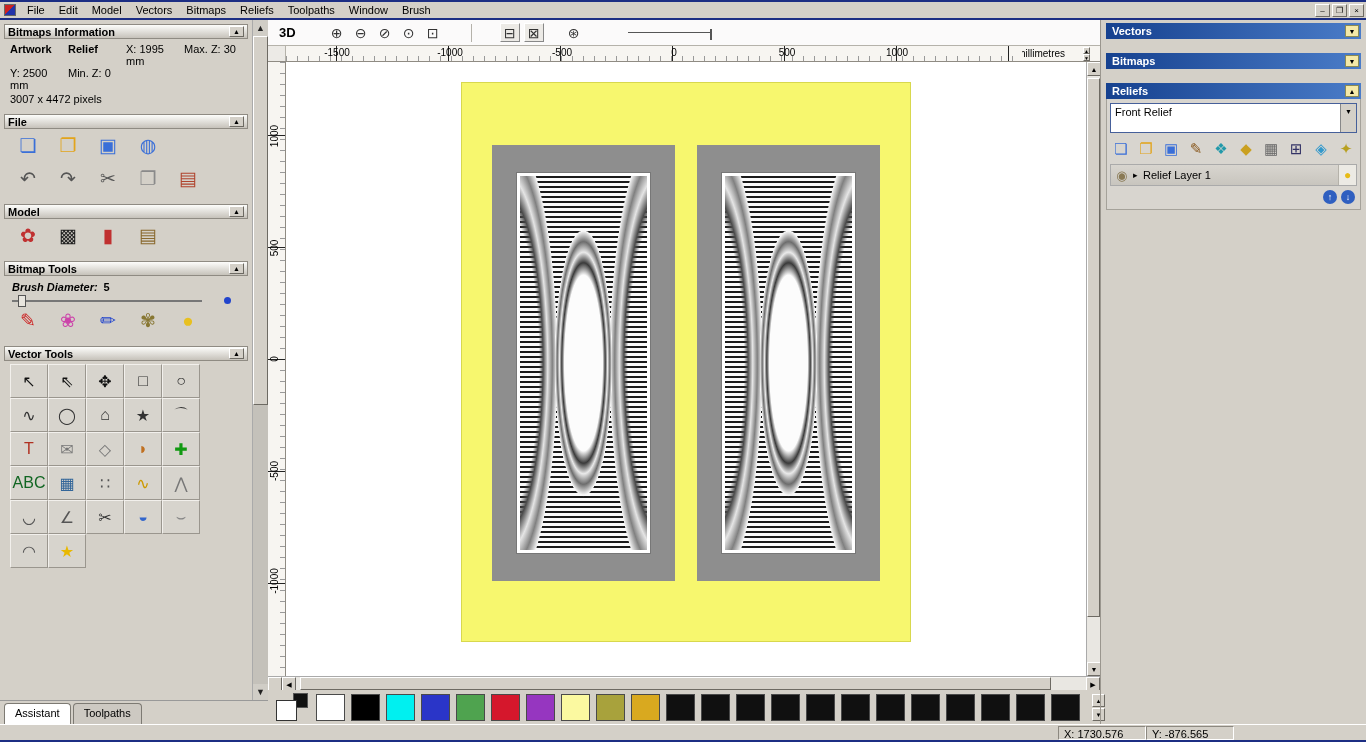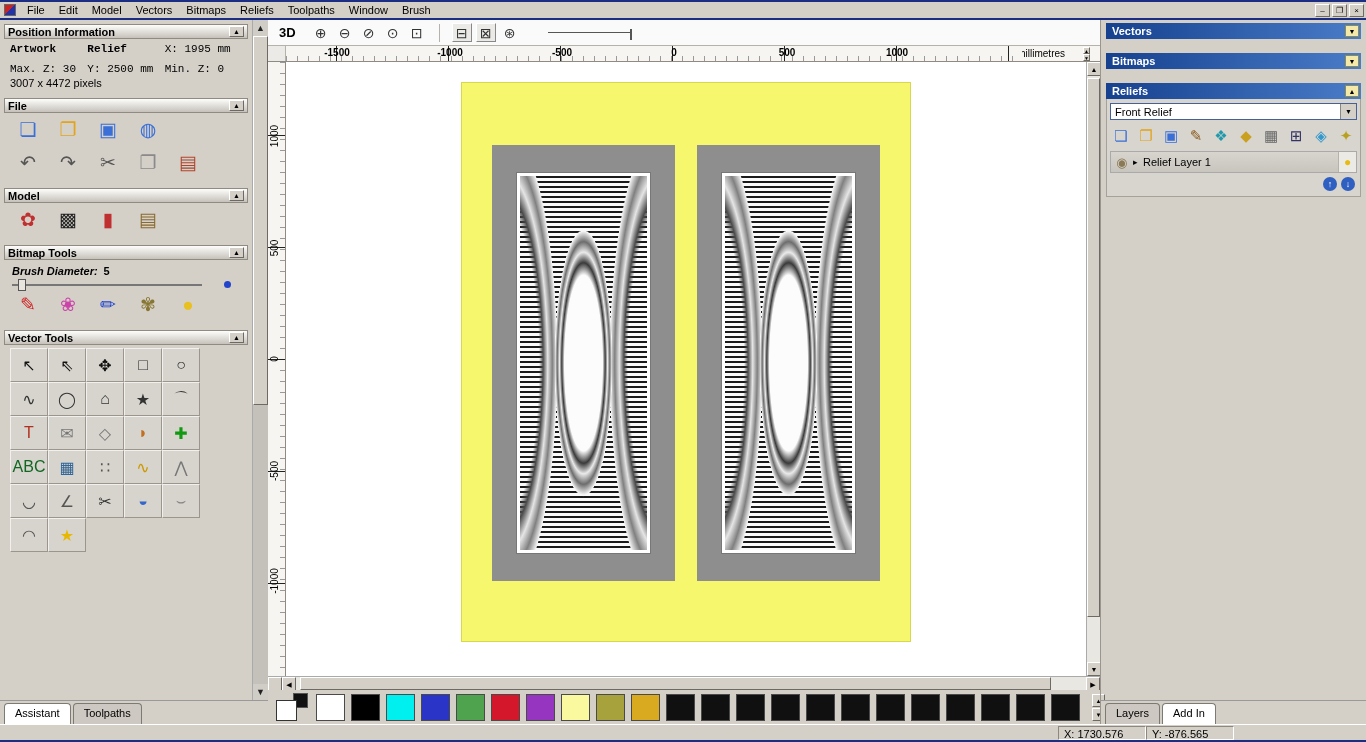--- a/index.html
+++ b/index.html
@@ -16,21 +16,21 @@
   .main{display:flex;height:704px;}
   .left-region{width:268px;display:flex;flex-direction:column;}
   .left-body{flex:1;display:flex;overflow:hidden;}
   .assistant-panel{width:252px;padding:4px 4px 0 4px;overflow:hidden;}
   .center-region{flex:1;display:flex;flex-direction:column;min-width:0;}
   .right-region{width:266px;display:flex;flex-direction:column;border-left:1px solid #9a968e;}
   
   .section{margin-bottom:9px;}
   .sec-h{display:flex;align-items:center;justify-content:space-between;height:15px;padding:0 3px;font-weight:bold;background:linear-gradient(#fdfdfb,#c6c2ba);border:1px solid #8f8b83;}
   .sec-btn{width:15px;height:11px;font-size:7px;line-height:10px;text-align:center;background:#d4d0c8;border:1px solid;border-color:#fff #6d6a63 #6d6a63 #fff;}
-  .proj-grid{display:grid;grid-template-columns:1fr 1fr 1fr;padding:4px 6px 0 6px;row-gap:8px;font-family:Liberation Mono, monospace;}
+  .proj-grid{display:grid;grid-template-columns:1fr 1fr 1fr 1fr;padding:4px 6px 0 6px;row-gap:0;}
   .b{font-weight:bold;}
   .px-line{padding:2px 6px 0 6px;}
   .icon-row{display:flex;align-items:center;gap:16px;padding:5px 12px;font-size:19px;}
   .icon-row div{width:24px;text-align:center;}
   .brush-row{display:flex;gap:6px;padding:5px 8px 0 8px;font-style:italic;font-weight:bold;}
   .brush-val{font-style:normal;}
   .slider-row{display:flex;align-items:center;padding:4px 8px 0 8px;gap:8px;}
   .slider-track{position:relative;width:190px;height:2px;background:#777;}
   .slider-handle{position:absolute;left:6px;top:-5px;width:8px;height:12px;background:#e8e5de;border:1px solid #555;}
   .blue-dot{width:7px;height:7px;background:#2244cc;border-radius:50%;margin-left:14px;}
@@ -41,37 +41,37 @@
   
   .assist-sb{width:16px;display:flex;flex-direction:column;align-items:center;background:#d0cdc6;border-left:1px solid #aaa;}
   .sb-arrow{width:100%;height:16px;font-size:9px;text-align:center;line-height:16px;color:#222;}
   .assist-sb .sb-track{flex:1;width:100%;position:relative;background:#c4c1ba;}
   .assist-sb .sb-thumb{position:absolute;top:0;left:0;right:0;height:57%;background:#d4d0c8;border:1px solid;border-color:#fff #6d6a63 #6d6a63 #fff;}
   
   .tabs-row{height:24px;display:flex;align-items:flex-end;gap:2px;padding-left:4px;background:#d4d0c8;border-top:1px solid #999;}
   .tab{height:21px;padding:3px 10px 0 10px;border:1px solid #7d7a73;border-bottom:none;border-radius:4px 4px 0 0;background:#cdc9c2;}
   .tab.active{background:#fff;margin-top:18px;}
   
-  .canvas-toolbar{height:26px;display:flex;align-items:center;gap:4px;background:#fbfafa;border-bottom:1px solid #b5b2aa;padding:0 6px;}
+  .canvas-toolbar{height:26px;display:flex;align-items:center;gap:20px;background:#fbfafa;border-bottom:1px solid #b5b2aa;padding:0 6px;}
   .tb-3d{font-weight:bold;font-size:13px;padding:1px 5px;margin-right:6px;}
   .tb-icons{display:flex;gap:4px;}
   .tb-icon{width:20px;height:19px;display:flex;align-items:center;justify-content:center;font-size:14px;color:#333;}
   .tb-sep{width:1px;height:18px;background:#b5b2aa;margin:0 8px;}
   .tb-boxed .tb-icon{border:1px solid;border-color:#fff #888 #888 #fff;background:#eceae6;}
   .tb-slider{position:relative;width:84px;height:14px;margin-left:24px;}
   .tb-slider-line{position:absolute;left:0;right:0;top:6px;height:1px;background:#555;}
   .tb-slider-handle{position:absolute;right:0;top:3px;width:2px;height:11px;background:#555;}
   
   .ruler-row{height:16px;display:flex;background:#f7f5f1;border-bottom:1px solid #8f8b83;}
   .ruler-corner{width:18px;border-right:1px solid #b5b2aa;background:#eceae6;}
   .ruler-h{position:relative;flex:1;background-color:#f7f5f1;
     background-image:
       repeating-linear-gradient(90deg, transparent 0 50px, #222 50px 51px, transparent 51px 112px),
       repeating-linear-gradient(90deg, #999 0 1px, transparent 1px 11px);
-    background-size:100% 16px,100% 5px;background-position:left bottom,left bottom;background-repeat:no-repeat;font-weight:bold;}
+    background-size:100% 16px,100% 5px;background-position:left bottom,left bottom;background-repeat:no-repeat;}
   .ruler-h span{position:absolute;top:1px;transform:translateX(-50%);font-size:10px;}
   .units-box{width:78px;display:flex;align-items:center;justify-content:flex-end;gap:18px;padding-right:10px;font-size:10px;background:#f7f5f1;}
   .spinner{display:flex;flex-direction:column;width:11px;}
   .spinner div{height:7px;font-size:5px;line-height:7px;text-align:center;background:#d4d0c8;border:1px solid;border-color:#fff #6d6a63 #6d6a63 #fff;}
   .canvas-band{flex:1;display:flex;min-height:0;}
   .ruler-v{position:relative;width:18px;background-color:#f7f5f1;border-right:1px solid #8f8b83;
     background-image:
       repeating-linear-gradient(180deg, transparent 0 73px, #222 73px 74px, transparent 74px 112px),
       repeating-linear-gradient(180deg, #999 0 1px, transparent 1px 11px);
     background-size:18px 100%,5px 100%;background-position:right top,right top;background-repeat:no-repeat;}
@@ -105,21 +105,21 @@
   .swatch{width:29px;height:27px;border:1px solid #4a4a4a;flex:none;}
   .palette-row .spacer{flex:1;}
   .pal-scroll{display:flex;flex-direction:column;gap:1px;}
   .pal-scroll div{width:13px;height:13px;font-size:6px;line-height:12px;text-align:center;background:#d4d0c8;border:1px solid;border-color:#fff #6d6a63 #6d6a63 #fff;}
   
   .right-body{flex:1;padding:3px 5px 0 5px;overflow:hidden;}
   .blue-h{height:16px;display:flex;align-items:center;justify-content:space-between;padding:0 2px 0 6px;color:#fff;font-weight:bold;background:linear-gradient(90deg,#16418f,#4a7cc8);}
   .blue-h .h-btn{width:14px;height:12px;font-size:7px;line-height:11px;text-align:center;color:#000;background:#f4e9a8;border:1px solid #8a8a55;}
   .gap14{margin-top:14px;}
   .reliefs-body{border:1px solid #a5a29a;border-top:none;padding:4px 3px 5px 3px;background:#d8d5cf;}
-  .dropdown{display:flex;height:17px;border:1px solid #46609a;background:#fff;}
+  .dropdown{display:flex;height:30px;border:1px solid #46609a;background:#fff;}
   .dropdown .val{flex:1;padding:2px 4px;}
   .dropdown .dd-btn{width:16px;font-size:7px;line-height:16px;text-align:center;background:#d4d0c8;border-left:1px solid #888;}
   .relief-icons{display:flex;gap:7px;padding:7px 2px 6px 2px;font-size:15px;}
   .relief-icons div{width:18px;text-align:center;}
   .layer-row{display:flex;align-items:center;height:22px;background:linear-gradient(#d8d5cf,#c8c5be);border:1px solid #aaa;}
   .layer-row .thumb{width:22px;text-align:center;font-size:13px;color:#8a7a55;}
   .layer-row .exp{width:10px;font-size:9px;}
   .layer-row .lbl{flex:1;}
   .layer-row .gutter{width:18px;align-self:stretch;display:flex;align-items:center;justify-content:center;background:#eceae4;border-left:1px solid #b5b2aa;color:#e7bb16;font-size:12px;}
   .updown-row{display:flex;justify-content:flex-end;gap:4px;padding:4px 2px 0 0;}
@@ -159,21 +159,21 @@
 <div class="hline"></div>
 
 <div class="main">
 
   <div class="left-region">
     <div class="left-body">
       <div class="assistant-panel">
 
         <div class="section">
           <div class="sec-h">
-            <span>Position Information</span>
+            <span>Bitmaps Information</span>
             <span class="sec-btn">▲</span>
           </div>
           <div class="proj-grid">
             <div class="b">Artwork</div>
             <div class="b">Relief</div>
             <div>X: 1995 mm</div>
             <div>Max. Z: 30</div>
             <div>Y: 2500 mm</div>
             <div>Min. Z: 0</div>
           </div>
@@ -459,24 +459,20 @@
         </div>
 
         <div class="updown-row">
           <div class="circle-btn">↑</div>
           <div class="circle-btn">↓</div>
         </div>
       </div>
 
     </div>
 
-    <div class="tabs-row">
-        <div class="tab">Layers</div>
-        <div class="tab active">Add In</div>
-      </div>
   </div>
 
 </div>
 
 <div class="statusbar">
   <div class="spacer"></div>
   <div class="status-box">X: 1730.576</div>
   <div class="status-box">Y: -876.565</div>
   <div class="status-tail"></div>
 </div>

